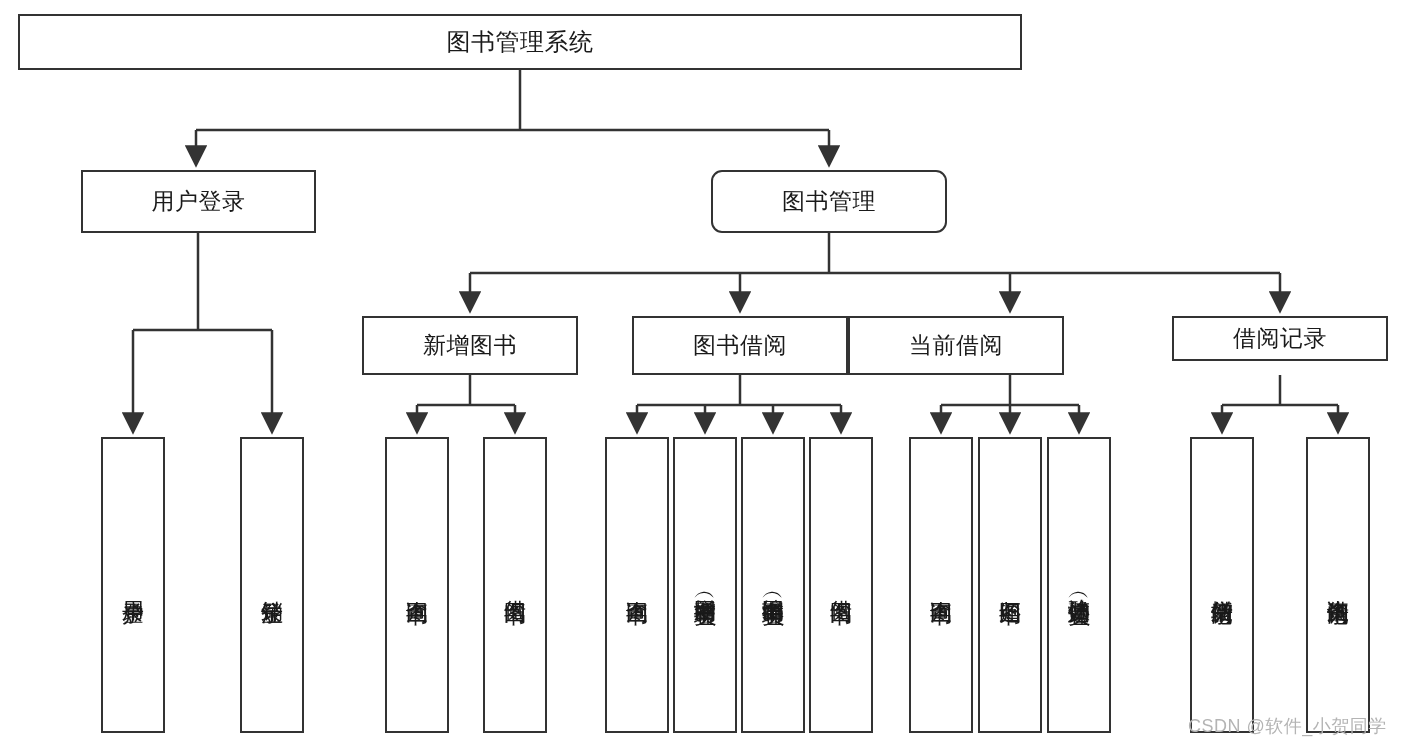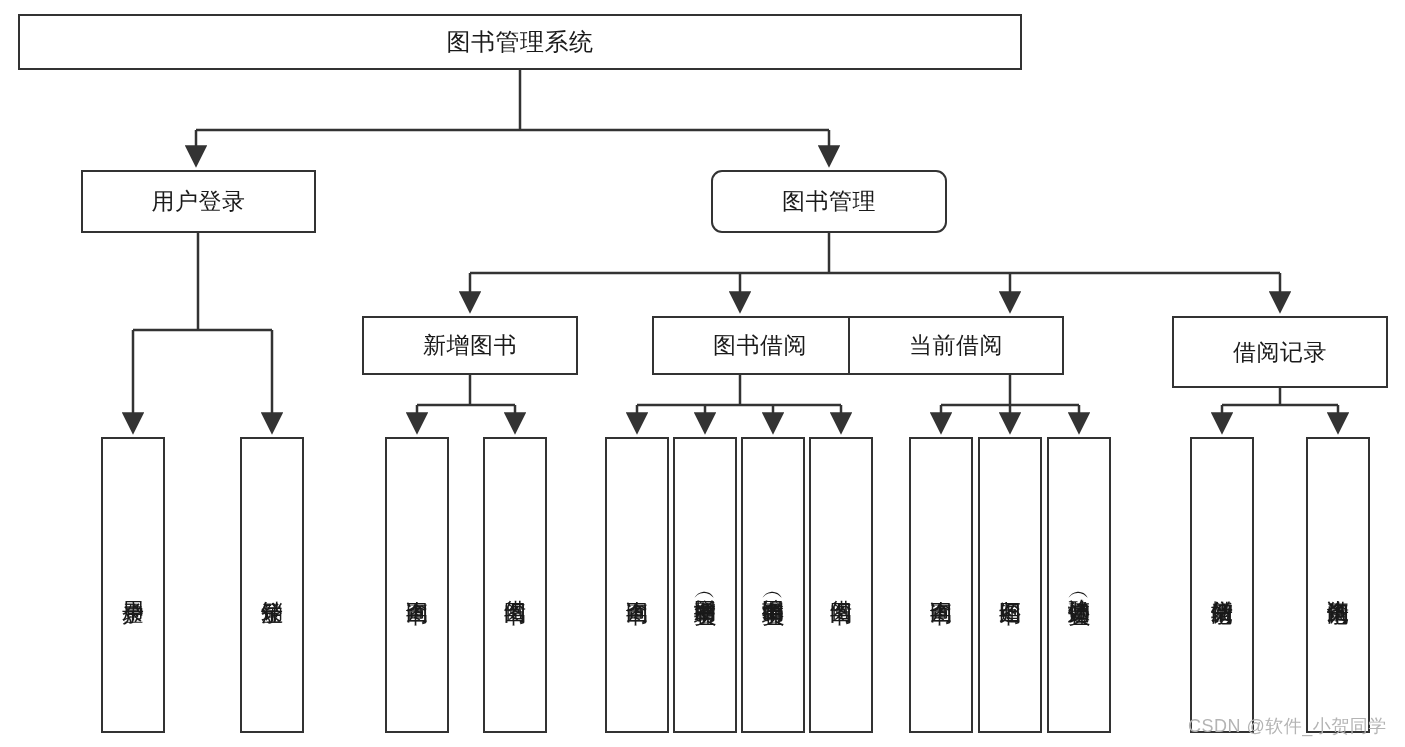--- a/index.html
+++ b/index.html
@@ -131,27 +131,27 @@
   <div class="node node-h" style="left:81px; top:170px; width:235px; height:63px;">
     <span class="label">用户登录</span>
   </div>
   <div class="node node-h" style="left:711px; top:170px; width:236px; height:63px;border-radius:11px;">
     <span class="label">图书管理</span>
   </div>
 
   <div class="node node-h" style="left:362px; top:316px; width:216px; height:59px;">
     <span class="label">新增图书</span>
   </div>
-  <div class="node node-h" style="left:632px; top:316px; width:216px; height:59px;margin-left:20px;">
+  <div class="node node-h" style="left:632px; top:316px; width:216px; height:59px;">
     <span class="label">图书借阅</span>
   </div>
   <div class="node node-h" style="left:848px; top:316px; width:216px; height:59px;">
     <span class="label">当前借阅</span>
   </div>
-  <div class="node node-h" style="left:1172px; top:316px; width:216px; height:72px;">
+  <div class="node node-h" style="left:1172px; top:316px; width:216px; height:45px;">
     <span class="label">借阅记录</span>
   </div>
 
   <div class="node node-v" style="left:101px; top:437px; width:64px; height:296px;">
     <span class="label">用户登录</span>
   </div>
   <div class="node node-v" style="left:240px; top:437px; width:64px; height:296px;">
     <span class="label">注销登录</span>
   </div>
 

